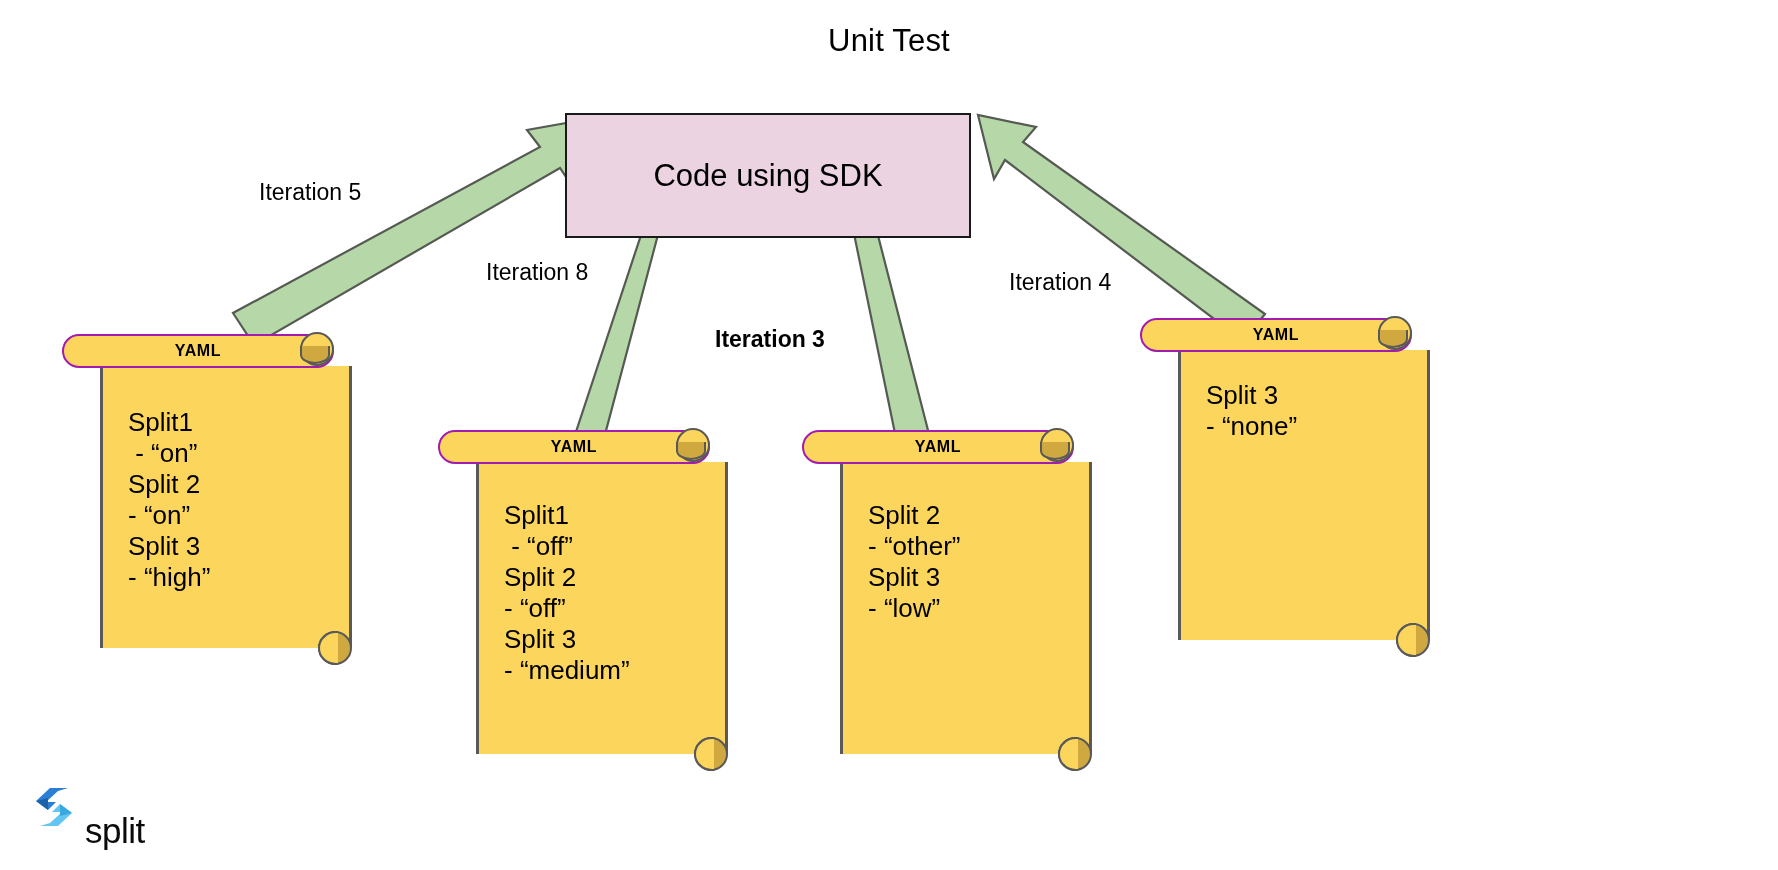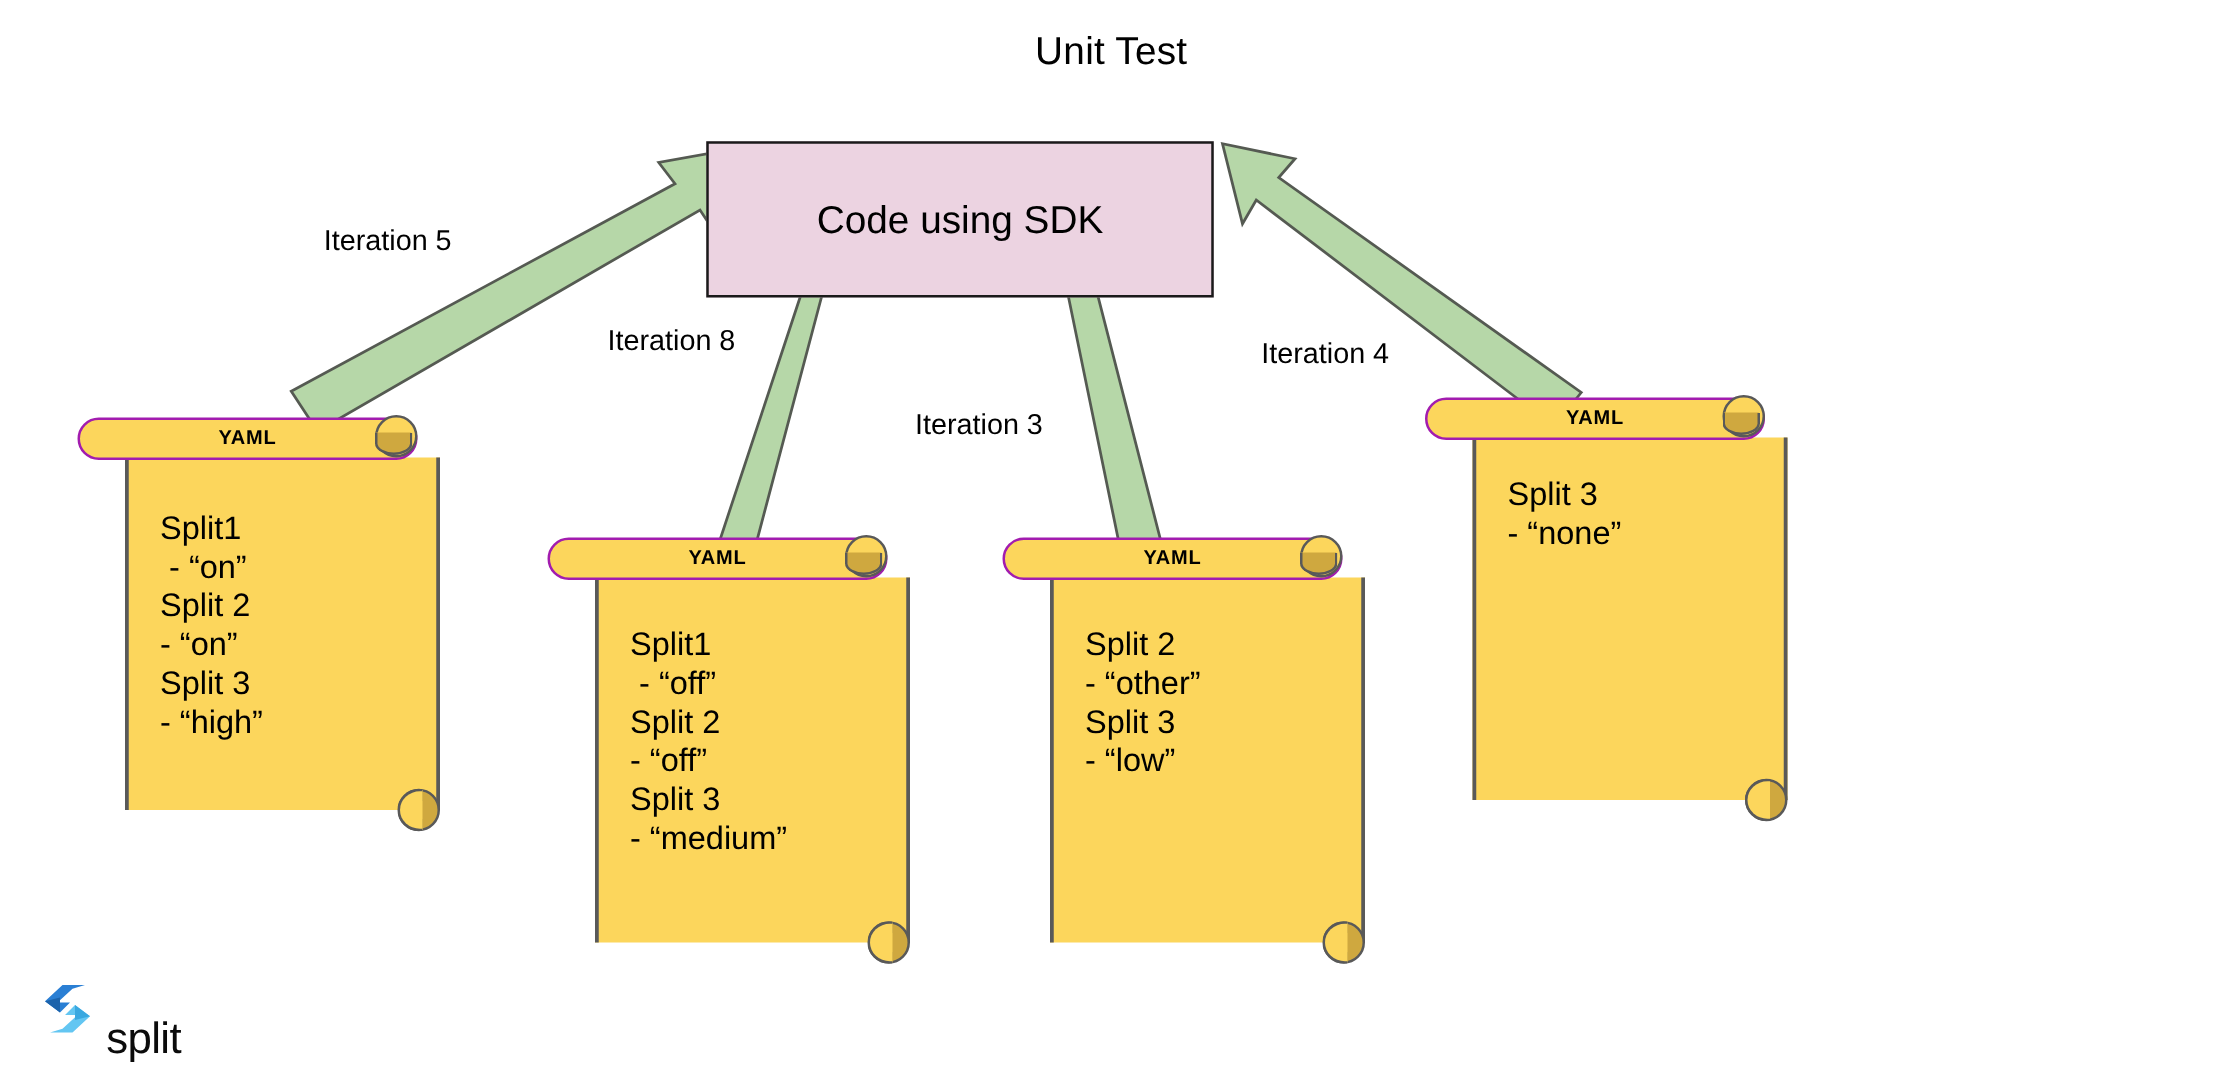--- a/index.html
+++ b/index.html
@@ -57,21 +57,21 @@
 
   
   .iteration-label {
     font-size: 23px;
     line-height: 28px;
     color: #000;
     white-space: nowrap;
   }
   #iteration-1-label { left: 259px; top: 178px; }
   #iteration-2-label { left: 486px; top: 258px; }
-  #iteration-3-label { left: 732px; top: 325px; }
+  #iteration-3-label { left: 715px; top: 325px; font-weight: bold; }
   #iteration-4-label { left: 1009px; top: 268px; }
 
   
   #arrow-layer {
     position: absolute;
     left: 0; top: 0;
     width: 1778px; height: 870px;
     pointer-events: none;
   }
   .arrow-shape {

